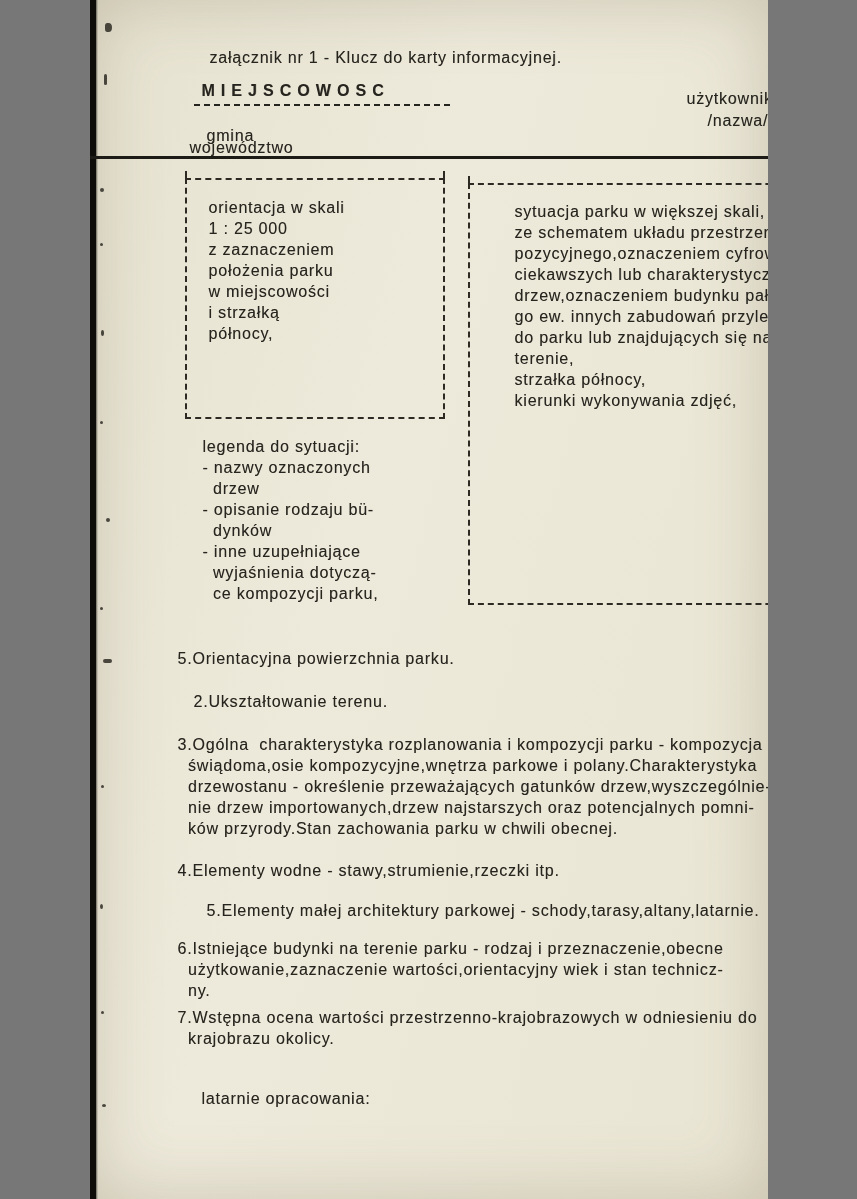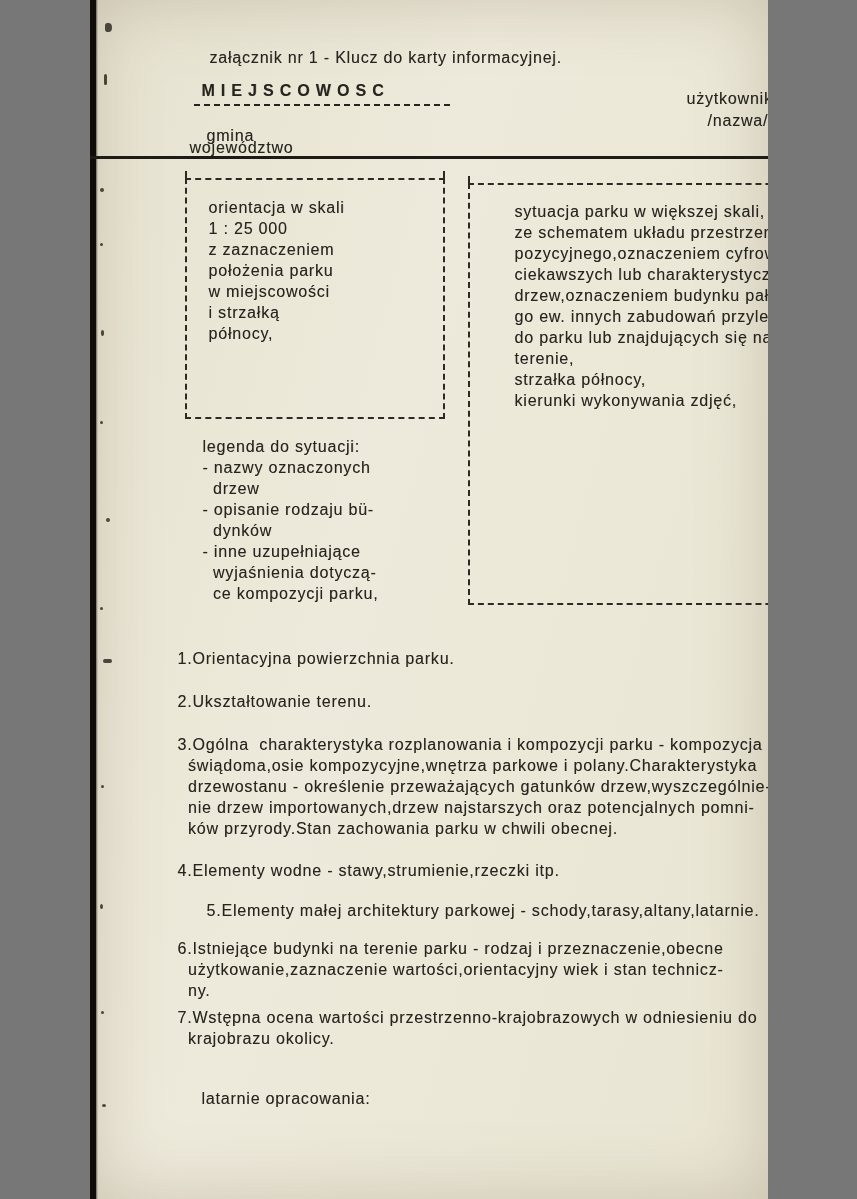--- a/index.html
+++ b/index.html
@@ -56,21 +56,21 @@
   .box::before{content:"";position:absolute;left:-2px;top:-9px;width:2px;height:9px;background:#2c2a23;}
   .box::after{content:"";position:absolute;right:-2px;top:-9px;width:2px;height:9px;background:#2c2a23;}
   .box-orientation{left:95px;top:178px;width:256px;height:237px;}
   .box-orientation .box-text{position:absolute;left:22px;top:17px;white-space:pre;}
   .box-situation{left:378px;top:183px;width:458px;height:418px;}
   .box-situation .box-text{position:absolute;left:45px;top:16px;white-space:pre;}
 
   .legend{left:113px;top:436px;}
   .list-item{position:absolute;left:88px;white-space:pre;}
   .item-1{top:648px;}
-  .item-2{top:691px;}
+  .item-2{top:691px;margin-left:16px;}
   .item-3{top:734px;}
   .item-4{top:860px;}
   .item-5{top:900px;margin-left:29px;}
   .item-6{top:938px;}
   .item-7{top:1007px;}
   .footer-authors{left:112px;top:1088px;}
 </style>
 </head>
 <body>
 
@@ -134,21 +134,21 @@
 
   <div class="txt legend">legenda do sytuacji:
 - nazwy oznaczonych
   drzew
 - opisanie rodzaju bü-
   dynków
 - inne uzupełniające
   wyjaśnienia dotyczą-
   ce kompozycji parku,</div>
 
-  <div class="list-item item-1">1.Orientacyjna powierzchnia parku.</div>
+  <div class="list-item item-1">5.Orientacyjna powierzchnia parku.</div>
   <div class="list-item item-2">2.Ukształtowanie terenu.</div>
   <div class="list-item item-3">3.Ogólna  charakterystyka rozplanowania i kompozycji parku - kompozycja
   świądoma,osie kompozycyjne,wnętrza parkowe i polany.Charakterystyka
   drzewostanu - określenie przeważających gatunków drzew,wyszczególnie-
   nie drzew importowanych,drzew najstarszych oraz potencjalnych pomni-
   ków przyrody.Stan zachowania parku w chwili obecnej.</div>
   <div class="list-item item-4">4.Elementy wodne - stawy,strumienie,rzeczki itp.</div>
   <div class="list-item item-5">5.Elementy małej architektury parkowej - schody,tarasy,altany,latarnie.</div>
   <div class="list-item item-6">6.Istniejące budynki na terenie parku - rodzaj i przeznaczenie,obecne
   użytkowanie,zaznaczenie wartości,orientacyjny wiek i stan technicz-

